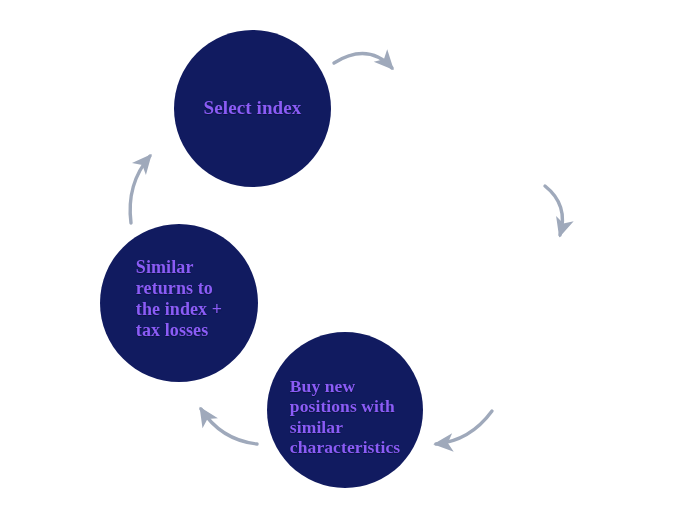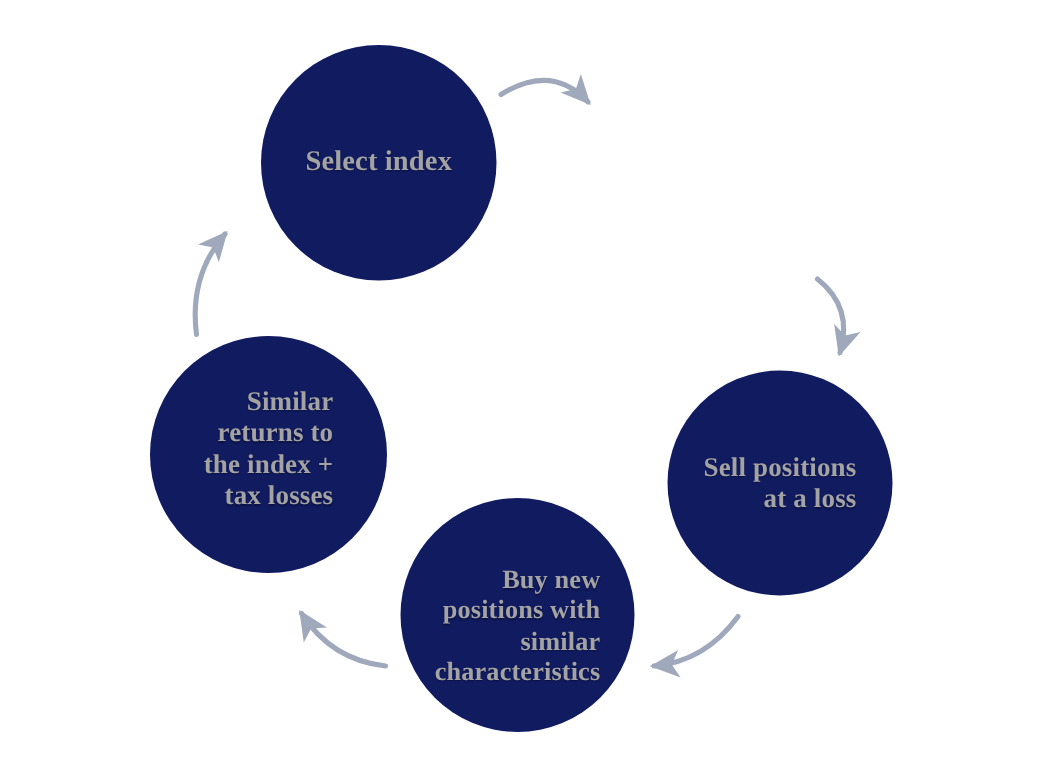--- a/index.html
+++ b/index.html
@@ -30,24 +30,24 @@
   .node {
     position: absolute;
     border-radius: 50%;
     background: #111b60;
     display: flex;
     align-items: center;
     justify-content: center;
     box-sizing: border-box;
   }
   .node-label {
-    color: #a3a3a3;
+    color: #8b5cf6;
     font-family: "Liberation Serif", serif;
     font-weight: bold;
-    text-align: right;
+    text-align: left;
     line-height: 1.16;
     letter-spacing: 0.1px;
     white-space: pre-line;
     text-shadow: 0 1px 1px rgba(0,0,0,0.35);
     padding: 0 6px;
   }
   
   #node-select-index        { left: 174px; top: 30px;  width: 157px; height: 157px; }
   #node-select-index .node-label { font-size: 19px; }
   
@@ -84,24 +84,20 @@
     <path d="M 257 444 Q 221 440 201 409" fill="none" stroke="#9fa9bb" stroke-width="3.4" stroke-linecap="round" marker-end="url(#ah)"></path>
 
     <path d="M 131 223 Q 126 184 150 156" fill="none" stroke="#9fa9bb" stroke-width="3.4" stroke-linecap="round" marker-end="url(#ah)"></path>
   </svg>
 
   <div class="node" id="node-select-index">
     <span class="node-label">Select index</span>
   </div>
 
 
-  <div class="node" id="node-sell-loss">
-    <span class="node-label">Sell positions
-at a loss</span>
-  </div>
 
   <div class="node" id="node-buy-new">
     <span class="node-label">Buy new
 positions with
 similar
 characteristics</span>
   </div>
 
   <div class="node" id="node-similar-returns">
     <span class="node-label">Similar

